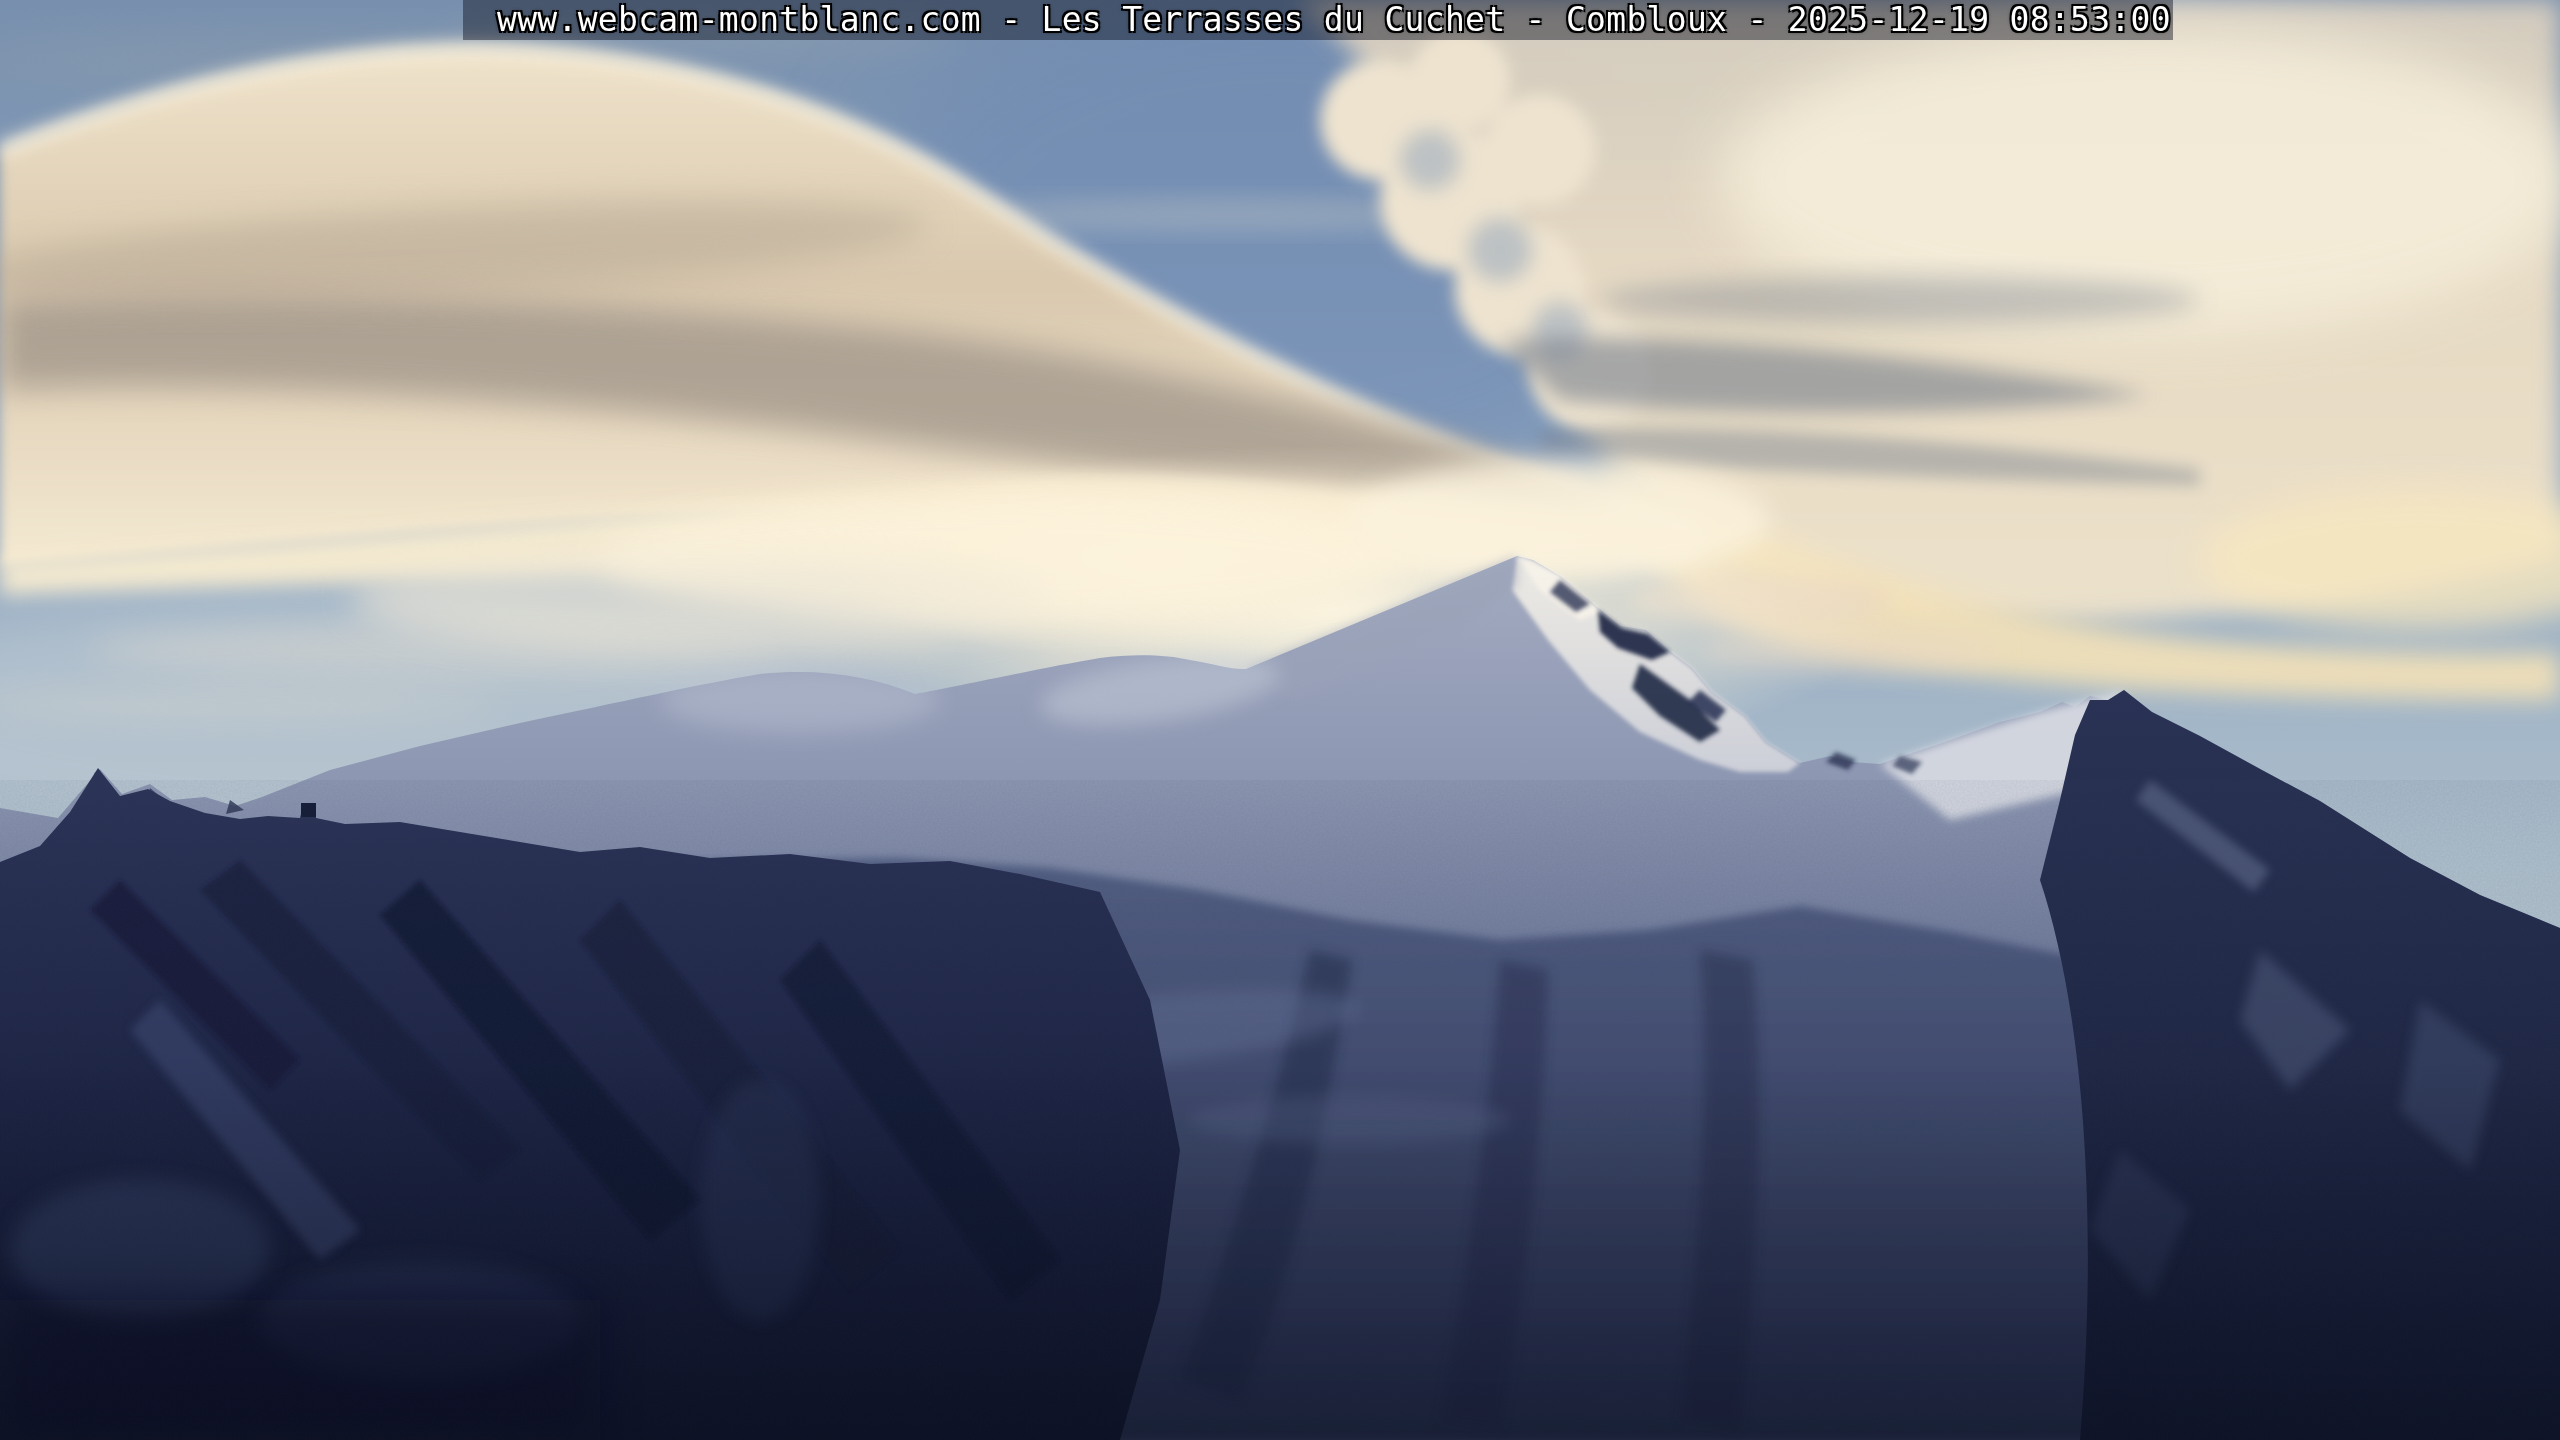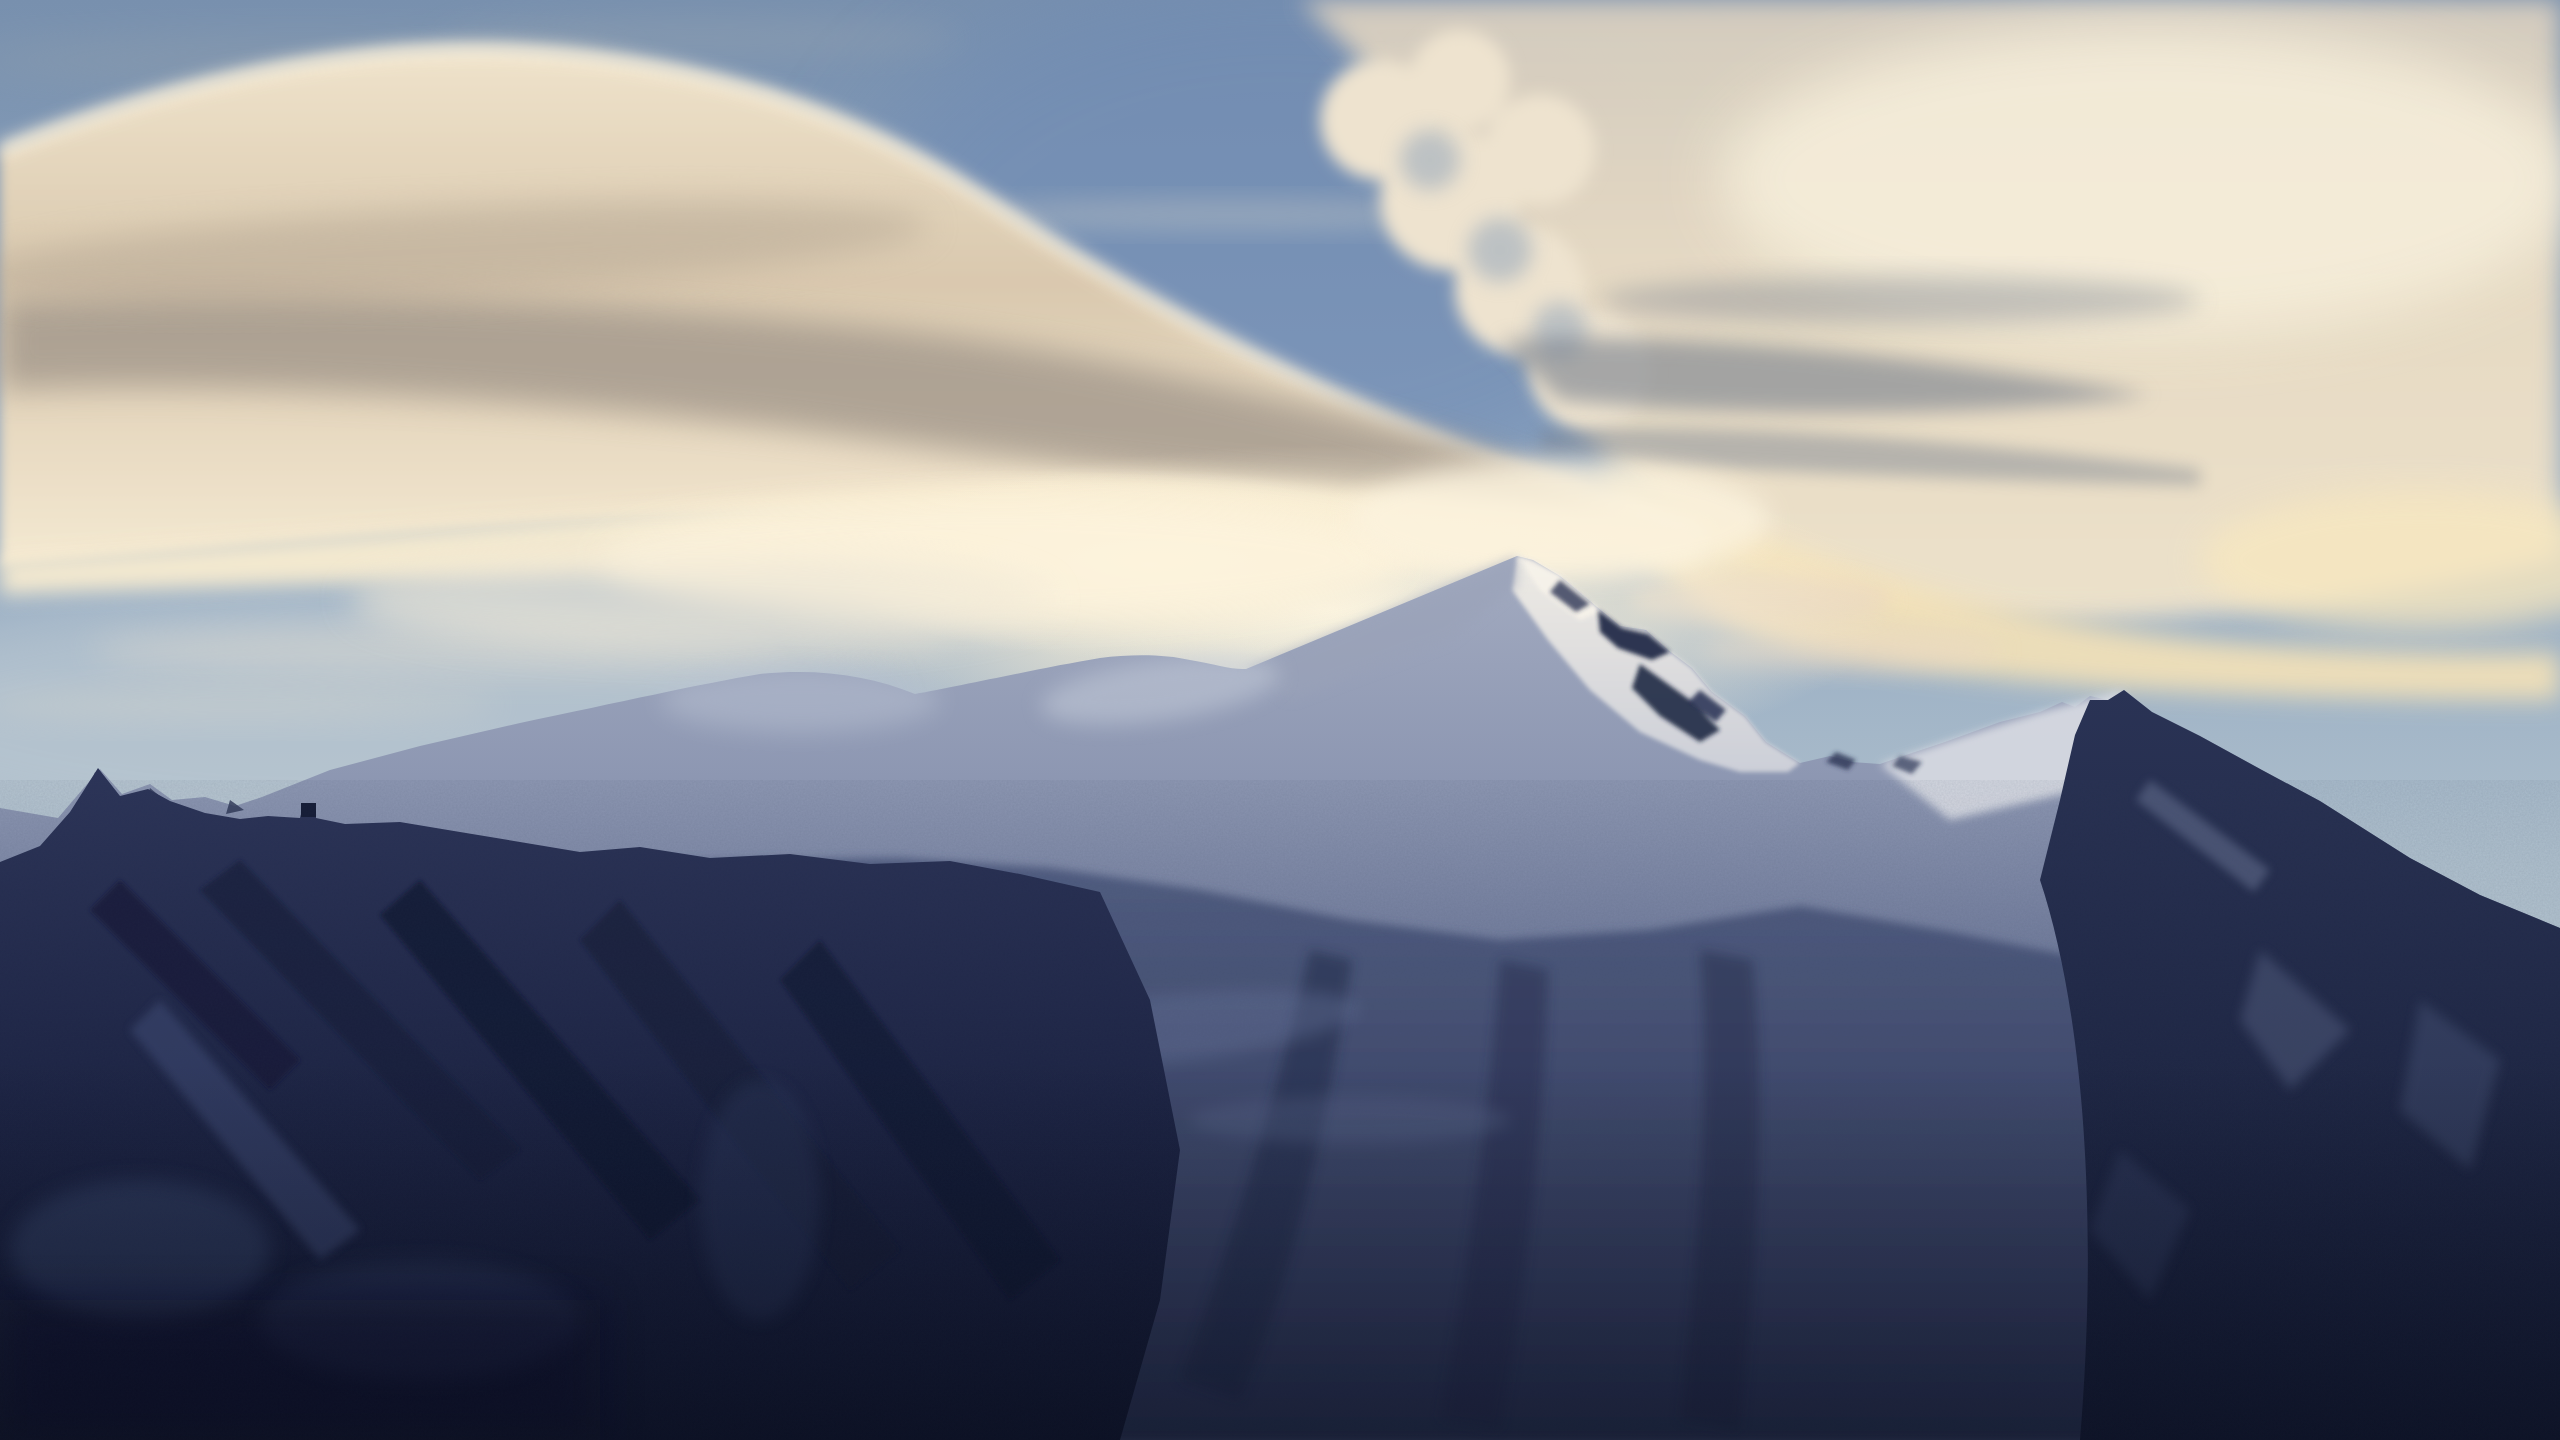--- a/index.html
+++ b/index.html
@@ -232,14 +232,17 @@
       <ellipse cx="420" cy="1320" rx="160" ry="60" fill="#323e62" opacity="0.45" filter="url(#b10)"></ellipse>
       <ellipse cx="760" cy="1200" rx="60" ry="120" fill="#2e3a5e" opacity="0.4" filter="url(#b8)"></ellipse>
       <rect x="0" y="1300" width="600" height="140" fill="#0b102a" opacity="0.5" filter="url(#b20)"></rect>
     </g>
   </g>
 
   <rect x="0" y="780" width="2560" height="660" filter="url(#grain)" opacity="0.14"></rect>
   <rect x="0" y="1060" width="2560" height="380" fill="url(#vigG)"></rect>
 </svg>
 
+  <div id="overlay-bar" style="background-color: rgba(10, 16, 30, 0.45);">
+    <span id="overlay-text" style="color: rgb(255, 255, 255);">www.webcam-montblanc.com - Les Terrasses du Cuchet - Combloux - 2025-12-19 08:53:00</span>
+  </div>
 
 </div>
 
 </body></html>

